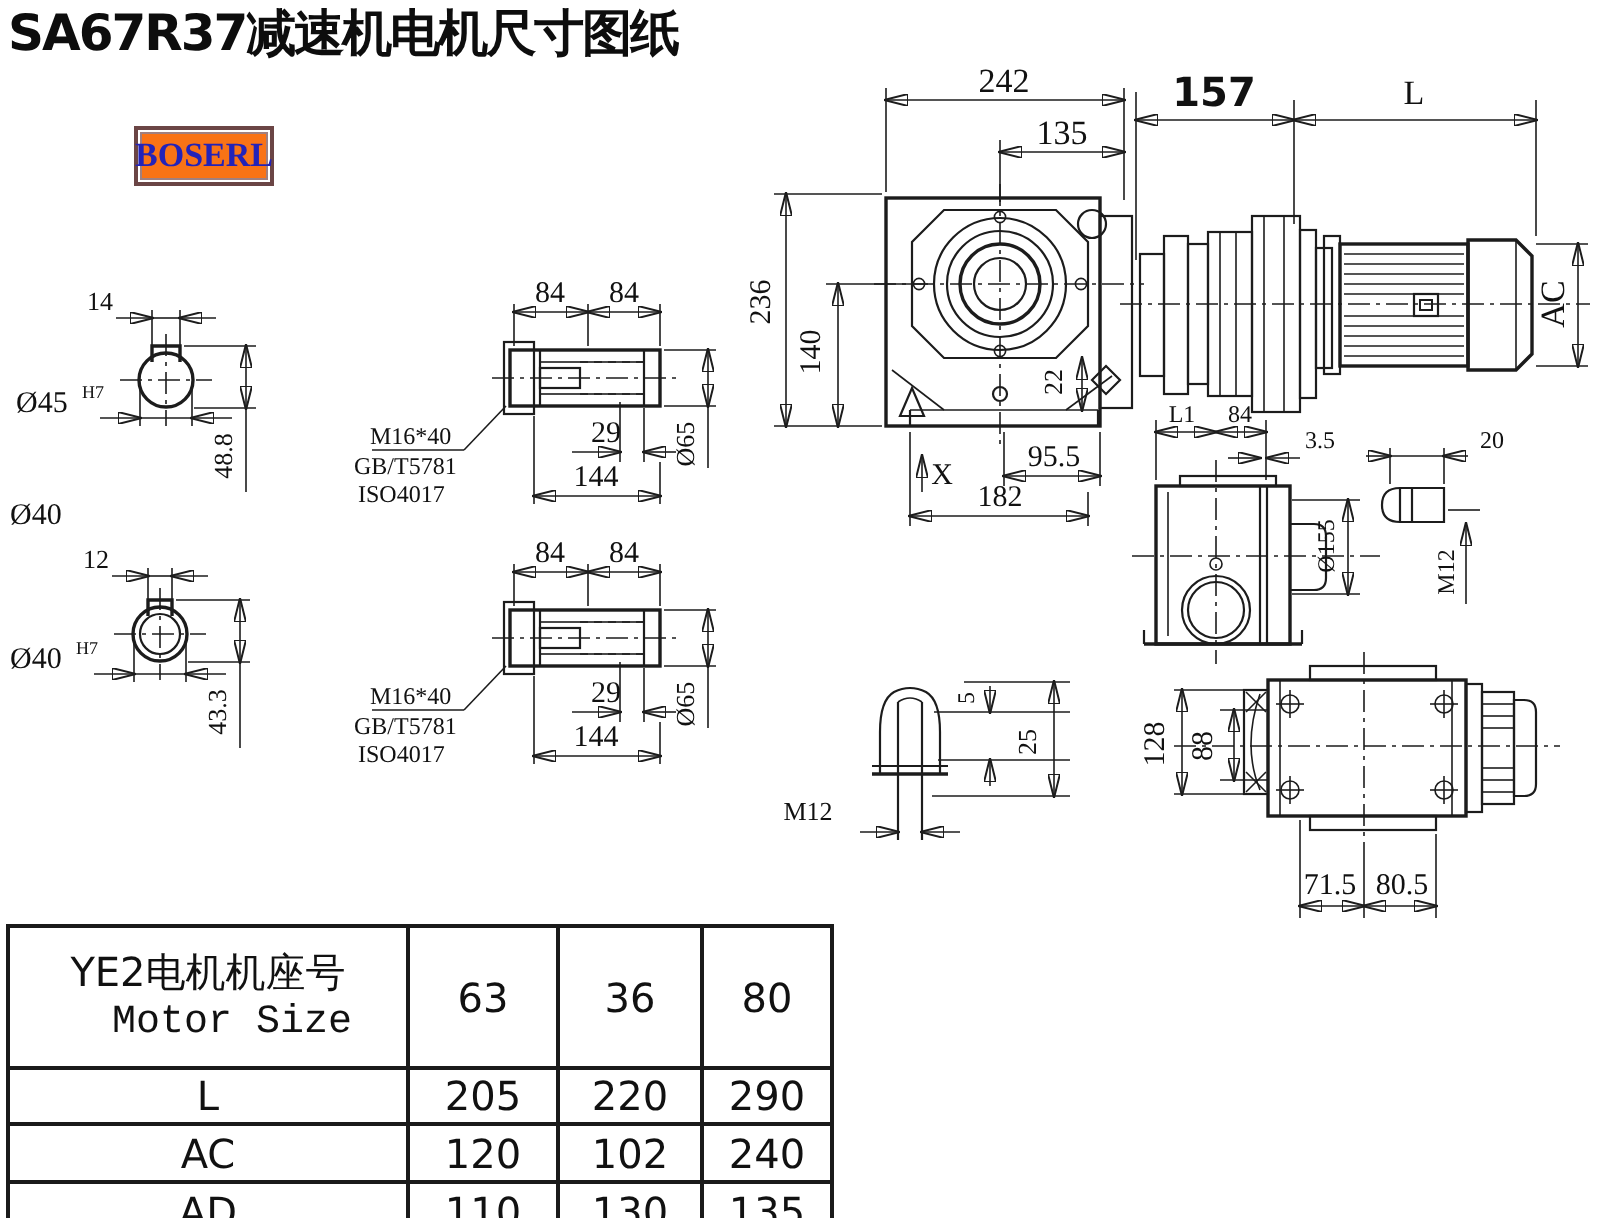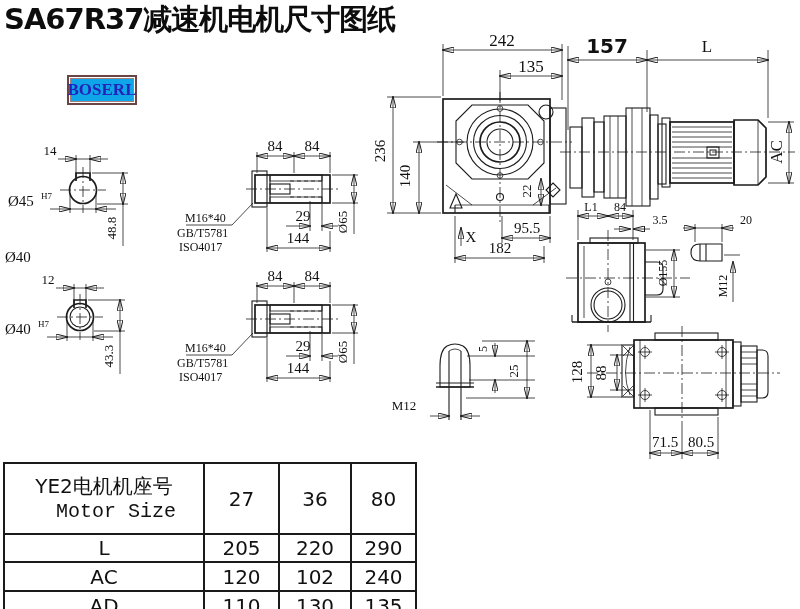--- a/index.html
+++ b/index.html
@@ -1,22 +1,22 @@
 <!DOCTYPE html>
 <html><head>
 <meta charset="utf-8">
 <style>
   html,body{margin:0;padding:0;background:#fff;}
   .canvas{position:relative;width:800px;height:609px;background:#ffffff;overflow:hidden;
           font-family:"Liberation Sans",sans-serif;}
-  .title{position:absolute;left:4px;top:0px;font-size:29px;font-weight:800;color:#0d0d0d;
+  .title{position:absolute;left:4px;top:0px;font-size:25px;font-weight:800;color:#0d0d0d;
          letter-spacing:-1px;white-space:nowrap;font-family:"DejaVu Sans",sans-serif;}
   .logo{position:absolute;left:67px;top:63px;width:66px;height:26px;border:2px solid #6b4545;
         box-shadow:inset 0 0 0 1px #fff, inset 0 0 0 2px #a08080;display:flex;align-items:center;
-        justify-content:center;background:#0ea5e9;margin-top:12px;}
+        justify-content:center;background:#f97316;}
   .logo span{color:#2323b8;font-weight:bold;font-size:17px;font-family:"Liberation Serif",serif;}
   svg{position:absolute;left:0;top:0;}
   svg line,svg path,svg rect,svg circle,svg polygon,svg polyline{stroke:#1c1c1c;fill:none;}
   .thick{stroke-width:1.7;} .med{stroke-width:1.1;} .thin{stroke-width:0.8;}
   .cl{stroke-width:0.8;stroke-dasharray:11 3 2 3;}
   .dsh{stroke-width:0.8;stroke-dasharray:4 3;}
   svg text{fill:#111;font-family:"Liberation Serif",serif;stroke:none;}
   .dim{font-size:15px;text-anchor:middle;}
   .dim13{font-size:13px;text-anchor:middle;}
   .dim12{font-size:12px;text-anchor:middle;}
@@ -427,21 +427,21 @@
         <col style="width:75px">
         <col style="width:72px">
         <col style="width:65px">
       </colgroup>
     <tbody>
         <tr style="height:71px">
       <td class="hdr">
         <div>YE2电机机座号</div>
         <div class="mono">Motor Size</div>
       </td>
-      <td>27</td>
+      <td>63</td>
       <td>36</td>
       <td>80</td>
     </tr>
     <tr style="height:28px">
       <td>L</td>
       <td>205</td>
       <td>220</td>
       <td>290</td>
     </tr>
     <tr style="height:29px">

